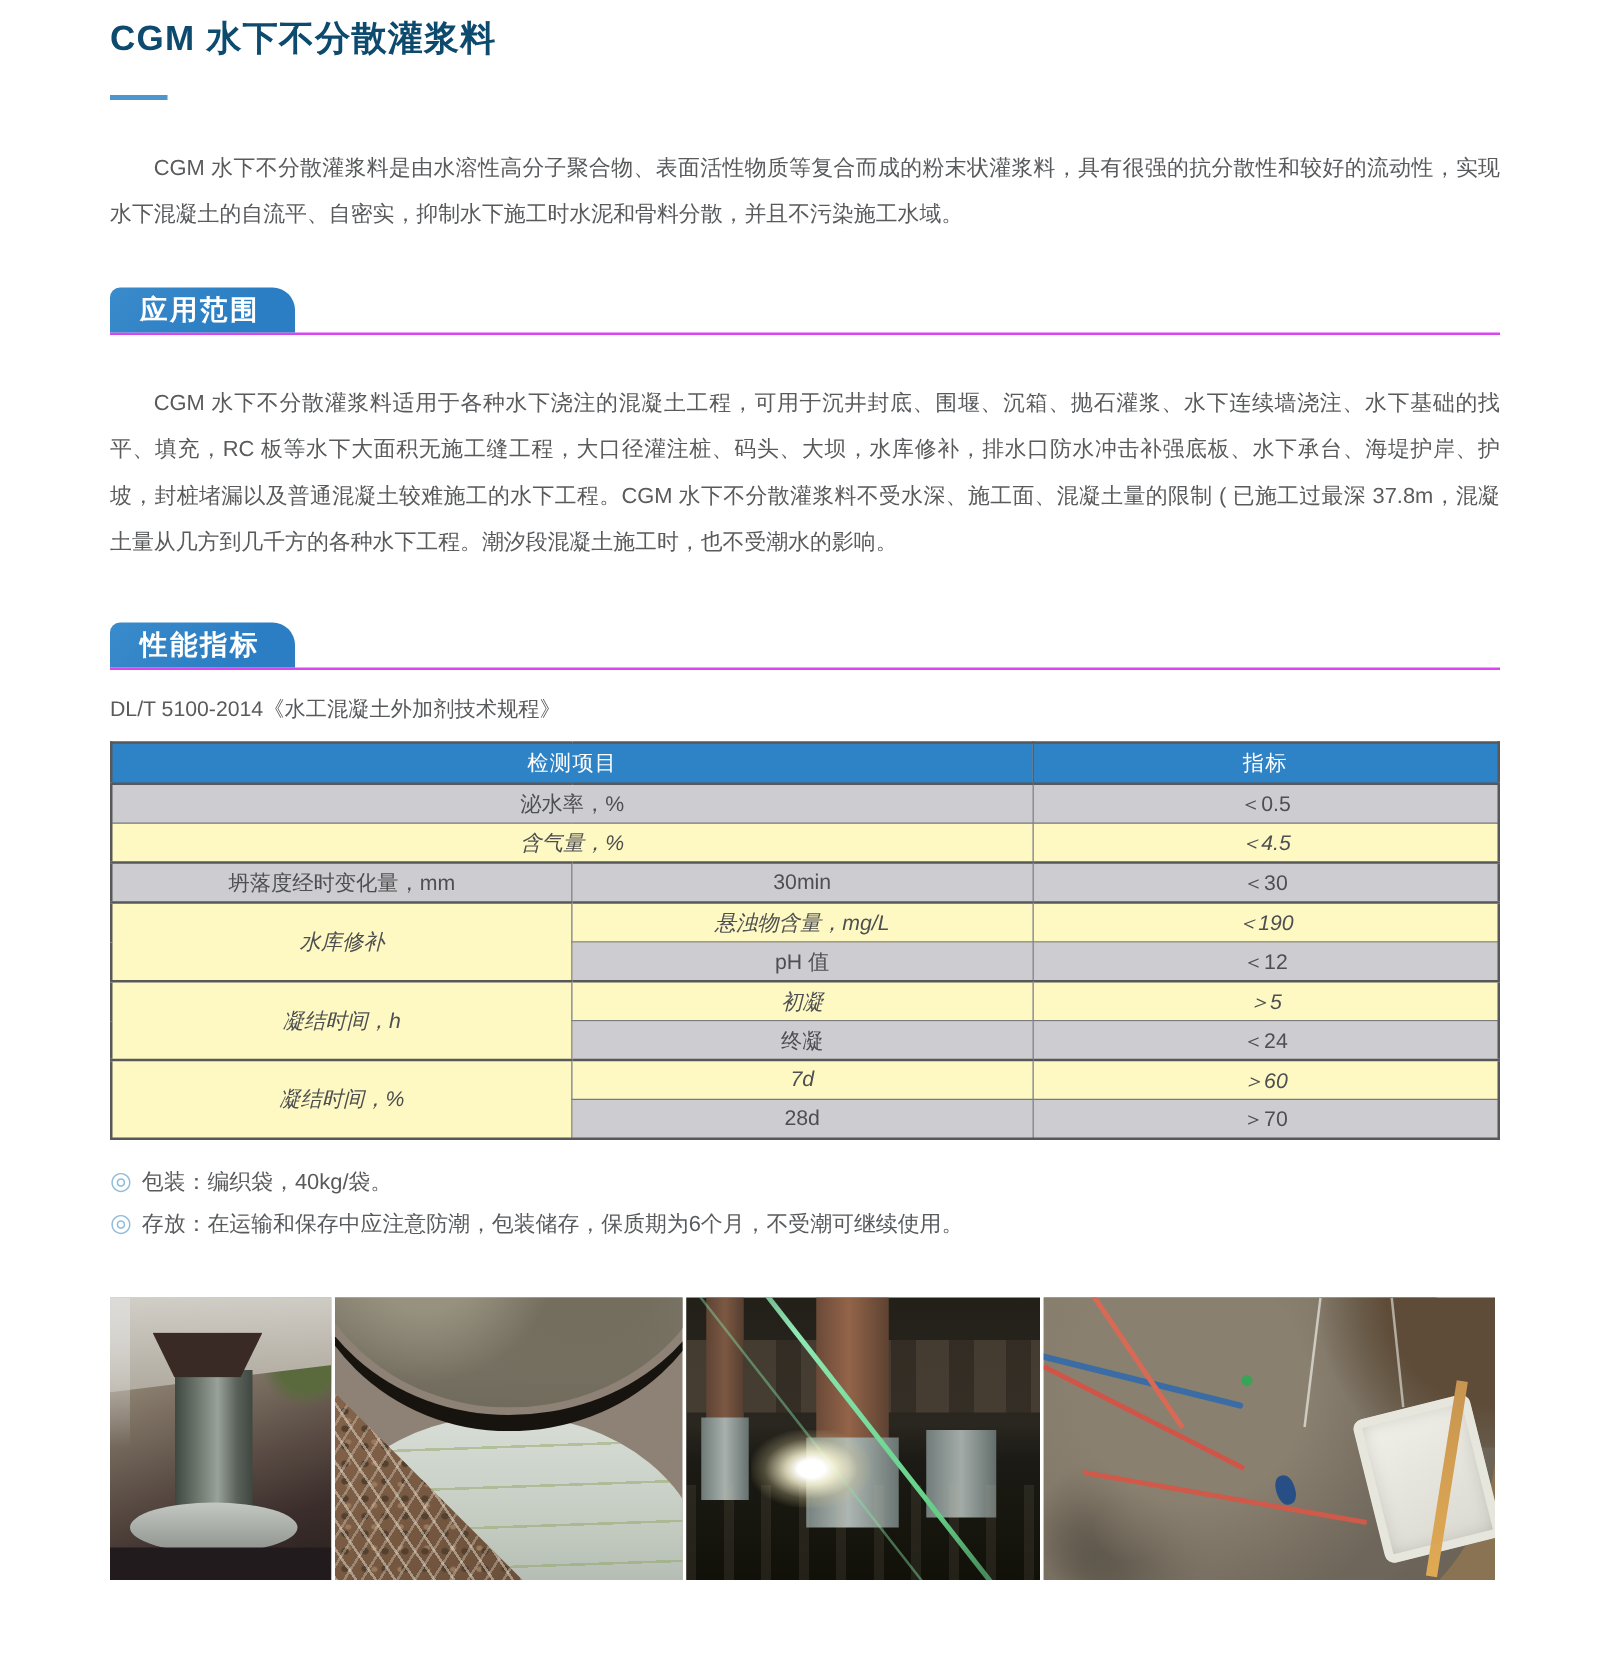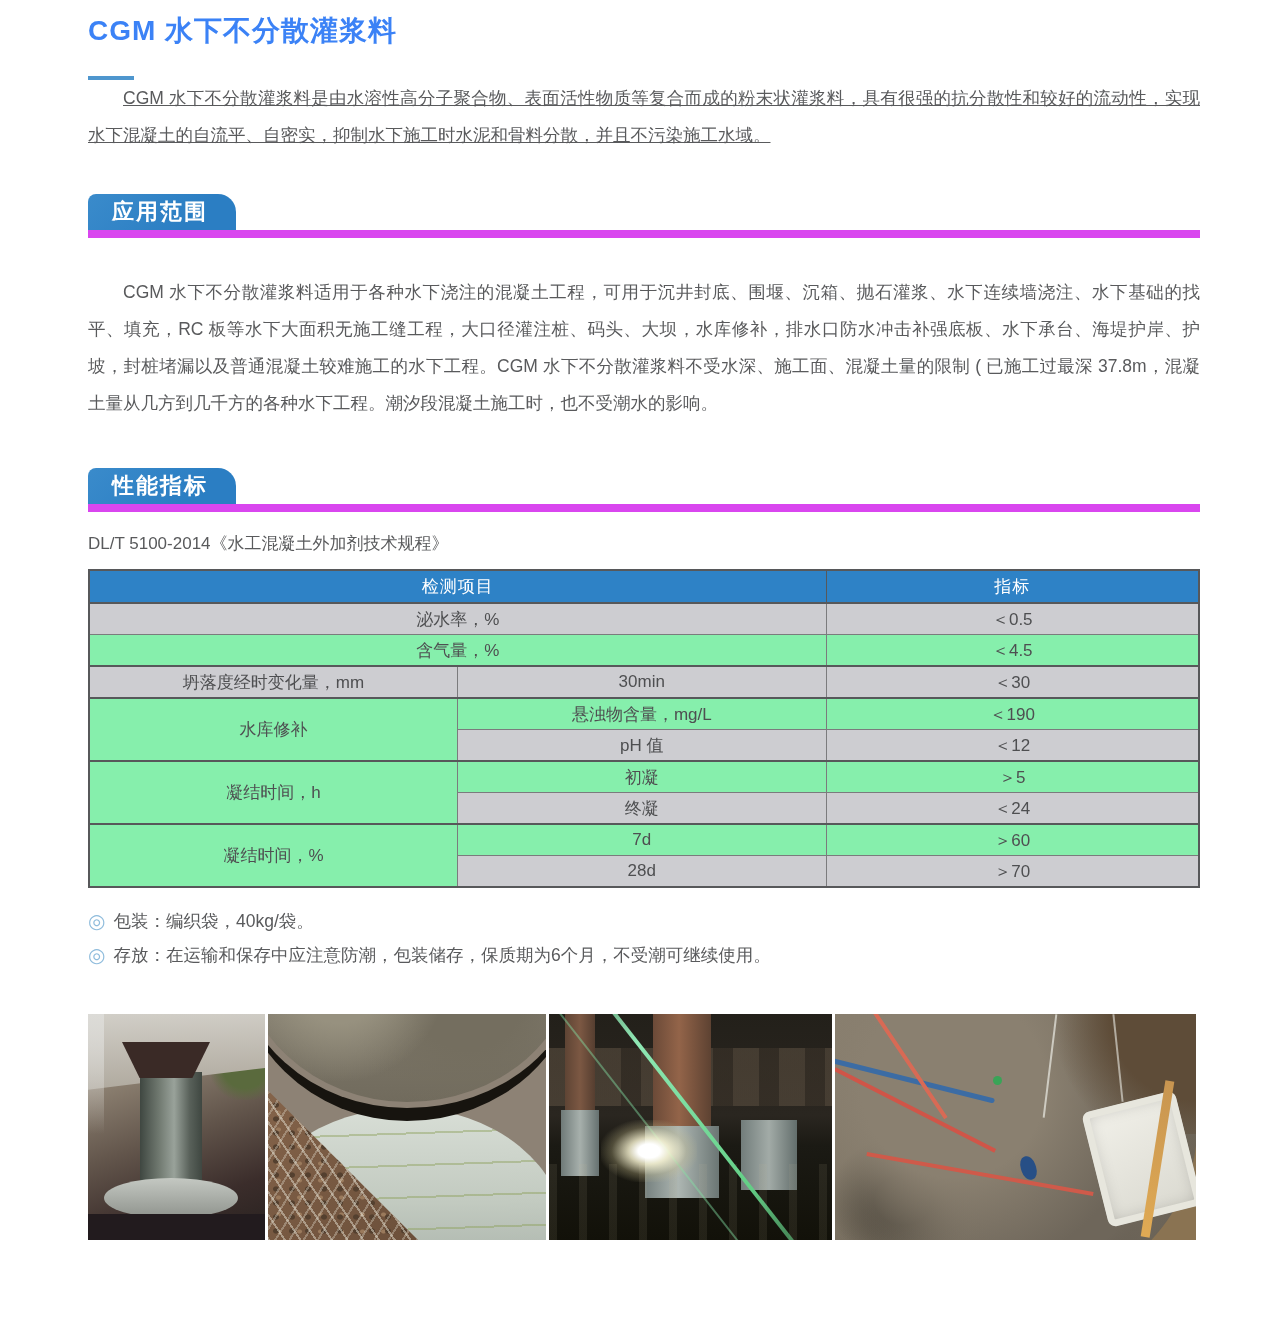--- a/index.html
+++ b/index.html
@@ -6,30 +6,30 @@
   html,body{margin:0;padding:0;}
   body{
     width:1280px;min-height:1344px;background:#ffffff;
     font-family:"Liberation Sans","DejaVu Sans",sans-serif;
     color:#595a5c;
     -webkit-font-smoothing:antialiased;
   }
   .page{position:relative;width:1112px;margin-left:88px;padding-top:12px;}
 
   
-  .title{margin:0;font-size:28px;font-weight:bold;color:#3b82f6;letter-spacing:1px;}
+  .title{margin:0;font-size:28px;font-weight:bold;color:#0c4a6e;letter-spacing:1px;}
   .title-underline{width:46px;height:4px;background:#4E96CE;margin-top:26px;}
 
   
   .para{margin:0;font-size:17.5px;line-height:37px;text-indent:2em;color:#595a5c;text-align:justify;}
-  .intro{text-decoration:underline;}
+  .intro{margin-top:36px;}
   .section-body{margin-top:36px;}
 
   
-  .section-head{margin-top:40px;border-bottom:8px solid #d946ef;line-height:0;}
+  .section-head{margin-top:40px;border-bottom:2px solid #d946ef;line-height:0;}
   .badge{
     display:inline-block;vertical-align:bottom;
     background:linear-gradient(135deg,#3A8BCB 0%,#2B7EC3 70%);
     color:#ffffff;font-size:22px;font-weight:bold;letter-spacing:2px;
     line-height:24px;padding:6px 28px 6px 24px;
     border-radius:8px 18px 0 0;
   }
   .section-head.perf{margin-top:46px;}
   .section-head.pack{margin-top:38px;}
 
@@ -41,21 +41,21 @@
     width:100%;margin-top:14px;border-collapse:collapse;
     font-size:17px;color:#4e4f51;text-align:center;
     border:2px solid #57585a;
   }
   .perf-table th{
     background:#2E82C6;color:#ffffff;font-weight:normal;letter-spacing:1px;
     height:29px;border:1px solid #57585a;font-size:17px;
   }
   .perf-table td{height:30px;border:1px solid #7b7b7d;padding:0 6px;}
   .perf-table tr.g td{background:#CDCDD1;margin-left:44px;}
-  .perf-table tr.w td{background:#86efac;}
+  .perf-table tr.w td{background:#fef9c3;font-style:italic;}
   .perf-table td.cell-gray{background:#CDCDD1;}
   .perf-table td.cell-white{background:#ffffff;}
   .perf-table tr.group td{border-top:2px solid #57585a;}
 
   
   .pack-list{list-style:none;margin:16px 0 0 0;padding:0;}
   .pack-list li{display:flex;align-items:flex-start;font-size:17.5px;line-height:34px;color:#595a5c;}
   .bullet-icon{color:#8FBCDC;font-size:20px;margin-right:8px;line-height:34px;}
 
   

